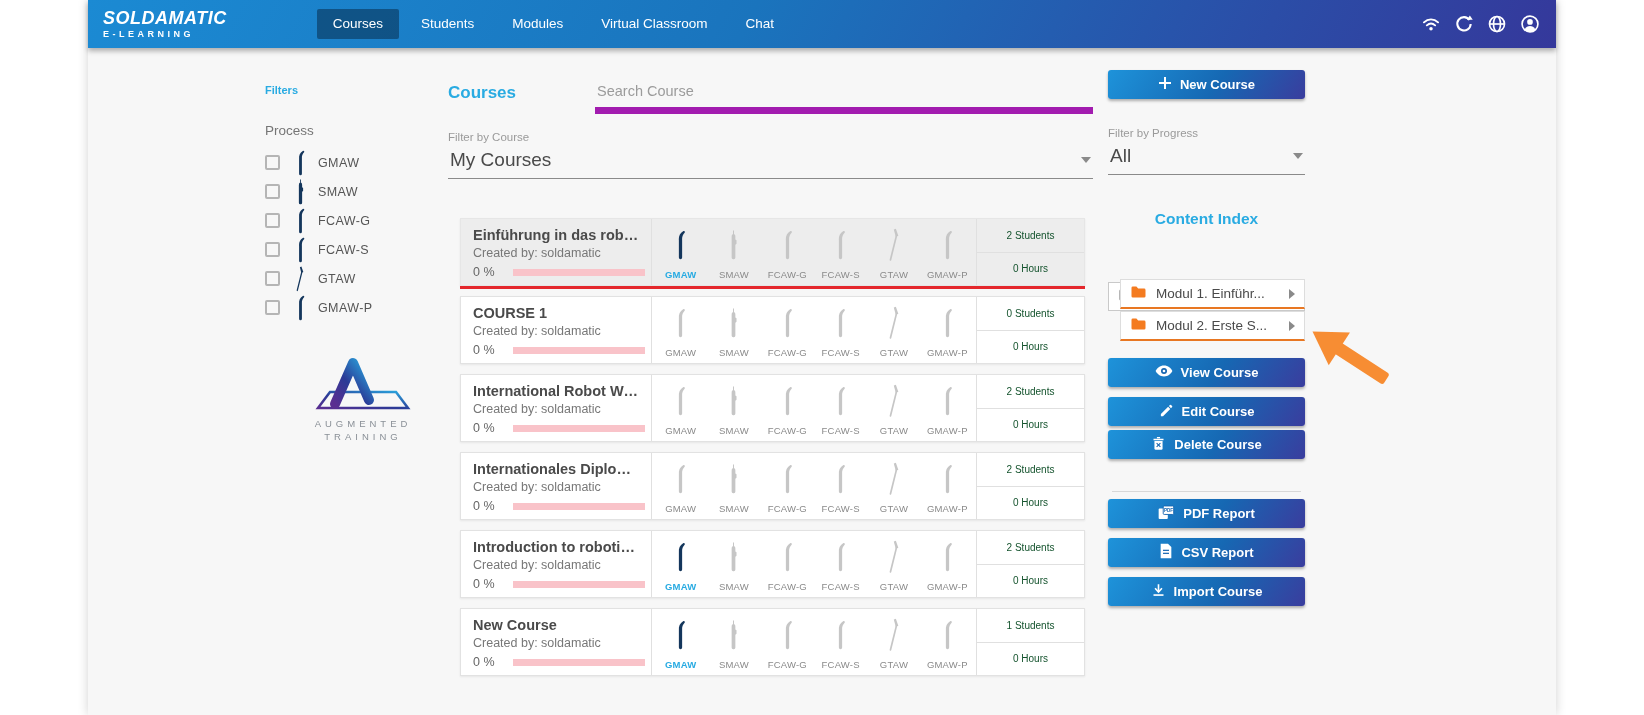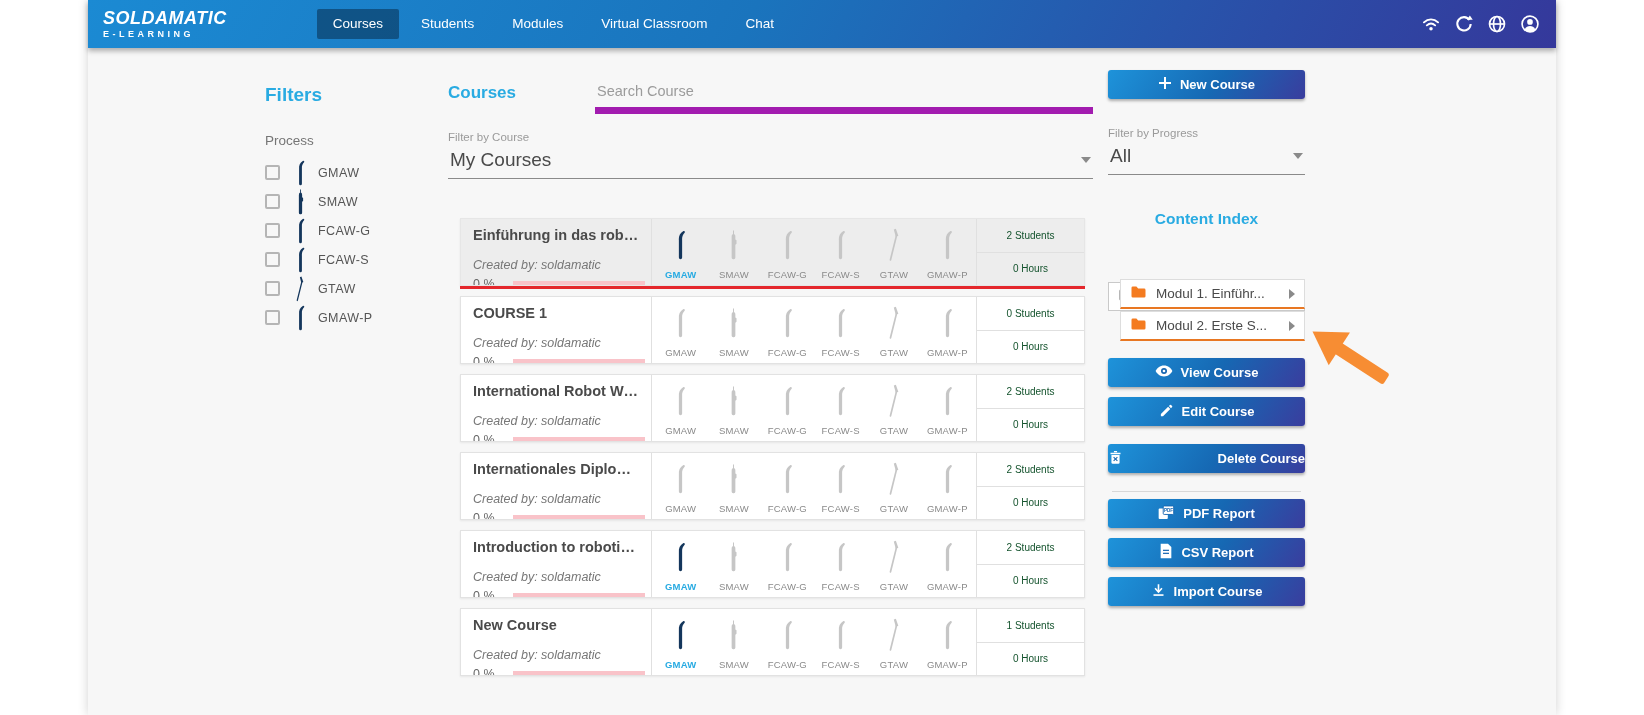--- a/index.html
+++ b/index.html
@@ -18,21 +18,21 @@
   .nav-items { display:flex; align-items:center; gap:6px; }
   .nav-item { color:#fff; font-size:13.5px; padding:0 16px; height:30px; line-height:30px;
               border-radius:2px; cursor:pointer; white-space:nowrap; }
   .nav-item.active { background:rgba(7,45,78,.55); }
   .nav-spacer { flex:1; }
   .nav-icons { display:flex; align-items:center; gap:13px; }
   .nav-icons .nicon { width:20px; height:20px; cursor:pointer; display:block; }
 
   
   .filters { position:absolute; left:177px; top:84px; width:190px; }
-  .filters-title { color:#29abe2; font-size:19px; font-weight:bold; margin-bottom:27px; }
+  .filters-title { color:#29abe2; font-size:11px; font-weight:bold; margin-bottom:27px; }
   .process-label { color:#757575; font-size:13.5px; margin-bottom:10px; }
   .filter-option { display:flex; align-items:center; height:29px; }
   .checkbox { width:15px; height:15px; border:2px solid #b5b5b5; border-radius:2px;
               background:#f7f7f7; flex:none; cursor:pointer; }
   .filter-option .torch { width:24px; height:26px; margin:0 6px 0 8px; display:flex;
                           align-items:center; justify-content:center; }
   .filter-option .torch svg { height:26px; }
   .filter-option .flabel { font-size:12.5px; color:#555; letter-spacing:.4px; }
 
   
@@ -57,21 +57,21 @@
   .rows { position:absolute; left:12px; top:143px; width:625px; }
   .course-row { position:relative; height:68px; margin-bottom:10px; display:grid;
                 grid-template-columns:190px 1fr 108px; background:#fff;
                 border:1px solid #e2e2e2; box-shadow:0 1px 2px rgba(0,0,0,.07); cursor:pointer; }
   .course-row.selected { background:#ededed; border-color:#e6e6e6; }
   .course-row.selected::after { content:""; position:absolute; left:-1px; right:-1px; bottom:-4px;
                 height:3px; background:#e4272c; }
   .title-cell { padding:8px 10px 6px 12px; overflow:hidden; }
   .c-title { font-size:14.5px; font-weight:bold; color:#4a4a4a; white-space:nowrap;
              overflow:hidden; text-overflow:ellipsis; }
-  .c-created { font-size:12.5px; color:#777; margin-top:15px;font-style:italic; }
+  .c-created { font-size:12.5px; color:#777; margin-top:3px; }
   .c-progress { display:flex; align-items:center; margin-top:5px; }
   .c-pct { font-size:12.5px; color:#666; width:40px; flex:none; }
   .c-bar { width:132px; height:7px; background:#f9c3c9; flex:none; }
   .icons-cell { border-left:1px solid #e0e0e0; display:flex; align-items:flex-end;
                 justify-content:space-around; padding:6px 2px 5px; }
   .proc { display:flex; flex-direction:column; align-items:center; width:52px; }
   .proc svg { height:34px; }
   .proc .plabel { font-size:9.5px; color:#8a8a8a; margin-top:3px; letter-spacing:.2px; }
   .proc.active .plabel { color:#29abe2; font-weight:bold; }
   .stats-cell { border-left:1px solid #e0e0e0; display:flex; flex-direction:column; }
@@ -210,20 +210,39 @@
           <span class="torch">
             <svg width="15" height="26" viewBox="0 0 24 48">
               <path fill="#14365c" d="M16.2 1.8 C11 5 8.8 10 9.4 16.5 L9.4 44 Q9.4 46.8 12 46.8 Q14.6 46.8 14.6 44 L14.6 16 C14.2 10.6 15.8 7 18.6 4.2 C20 2.8 17.9 .8 16.2 1.8 Z"></path>
             </svg>
           </span>
           <span class="flabel">GMAW-P</span>
         </div>
       </div>
   </div>
 
+  <div class="brand">
+    <svg width="110" height="62" viewBox="0 0 110 62">
+      <defs>
+        <linearGradient id="atg" x1="0" y1="1" x2="1" y2="0">
+          <stop offset="0" stop-color="#5a2e91"></stop>
+            <stop offset="0.45" stop-color="#2b3a96"></stop>
+          <stop offset="1" stop-color="#29abe2"></stop>
+        </linearGradient>
+      </defs>
+      <polygon points="10,58 100,58 88,42 22,42" fill="none" stroke="url(#atg)" stroke-width="2.5"></polygon>
+      <g fill="none" stroke="url(#atg)" stroke-width="10" stroke-linecap="round" stroke-linejoin="round">
+        <polyline points="27,54 45,13 61,50"></polyline>
+        <line x1="56" y1="13" x2="92" y2="13"></line>
+        <line x1="75" y1="15" x2="75" y2="54"></line>
+      </g>
+    </svg>
+    <div class="cap">AUGMENTED</div>
+    <div class="cap">TRAINING</div>
+  </div>
 
   <div class="courses-col">
     <div class="courses-head">
       <div class="courses-title">Courses</div>
       <input class="search-input" type="text" placeholder="Search Course" style="">
     </div>
     <div class="select-block">
       <div class="select-label">Filter by Course</div>
       <div class="select-row">
         <span class="select-value">My Courses</span>
@@ -610,21 +629,21 @@
               <circle cx="12" cy="8" r="1.8" fill="#fff"></circle>
             </svg></span>
           <span>View Course</span>
         </button>
         <button class="btn-primary" style="top: 327px;">
           <span><svg width="15" height="15" viewBox="0 0 24 24">
               <path fill="#fff" d="M3 17.6 L3 21 L6.4 21 L18 9.4 L14.6 6 Z M15.8 4.8 L19.2 8.2 L20.9 6.5 Q21.8 5.6 20.9 4.7 L19.3 3.1 Q18.4 2.2 17.5 3.1 Z"></path>
             </svg></span>
           <span>Edit Course</span>
         </button>
-        <button class="btn-primary" style="top: 374px; justify-content: space-between;">
+        <button class="btn-primary" style="top: 360px;">
           <span><svg width="15" height="15" viewBox="0 0 24 24">
               <path fill="#fff" d="M9.5 1.5 h5 v2 h-5 z M4 4.5 h16 v2.3 h-16 z"></path>
               <path fill="#fff" d="M5.5 8 h13 v12 q0 2 -2 2 h-9 q-2 0 -2 -2 Z"></path>
               <g stroke="#1565b0" stroke-width="1.8">
                 <line x1="9" y1="11.5" x2="15" y2="17.5"></line>
                 <line x1="15" y1="11.5" x2="9" y2="17.5"></line>
               </g>
             </svg></span>
           <span>Delete Course</span>
         </button>

